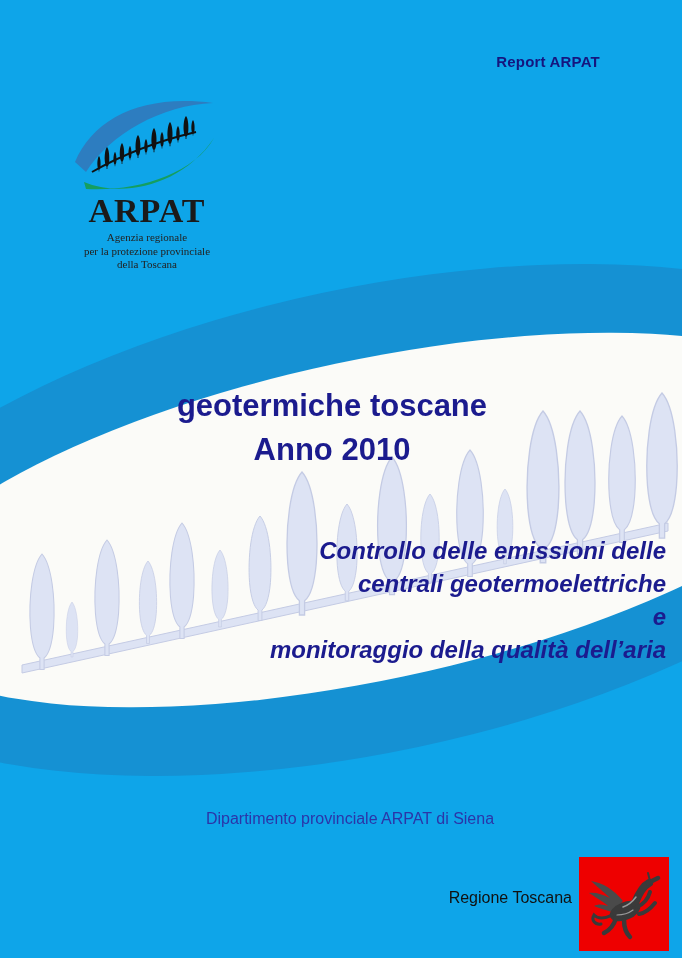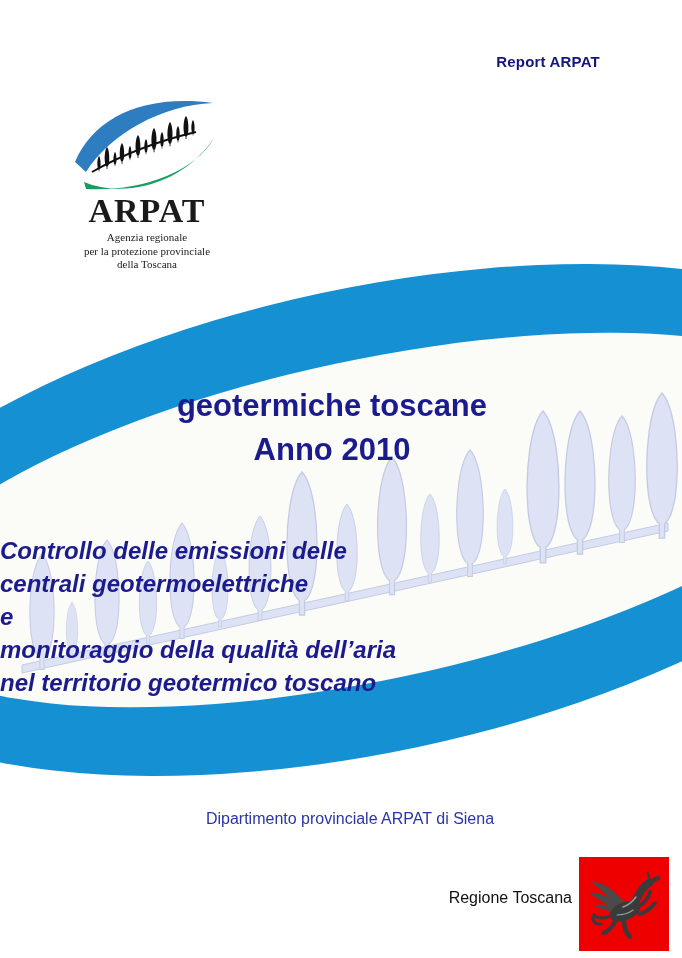--- a/index.html
+++ b/index.html
@@ -1,19 +1,19 @@
 <!DOCTYPE html>
 <html><head>
 <meta charset="utf-8">
 <style>
   html,body{margin:0;padding:0;background:#e8e8e8;}
   .page{
     position:relative;
     width:682px;height:958px;
-    background:#ffffff;
+    background:#0ea5e9;
     overflow:hidden;
     font-family:"Liberation Sans", sans-serif;
     margin:0 auto;
   }
   .layer{position:absolute;left:0;top:0;width:682px;height:958px;pointer-events:none;}
   .report-label{
     position:absolute;top:53px;right:82px;
     font-size:15px;font-weight:bold;color:#15157E;
     letter-spacing:.2px;
   }
@@ -22,21 +22,21 @@
   .logo-acronym{
     font-size:34px;font-weight:bold;color:#1a1a1a;
     letter-spacing:1px;line-height:34px;margin-top:-6px;
   }
   .logo-org{font-size:11px;color:#222;line-height:13.5px;margin-top:3px;}
   .title-block{
     position:absolute;left:0;top:384px;width:664px;text-align:center;
     font-size:31px;font-weight:bold;color:#1B1B8E;line-height:44px;
   }
   .subtitle-block{
-    position:absolute;left:0;top:534px;width:666px;text-align:left;
+    position:absolute;left:0;top:534px;width:666px;text-align:right;
     font-size:24px;font-weight:bold;font-style:italic;color:#1B1B8E;line-height:33px;
   }
   .department-line{
     position:absolute;left:0;top:810px;width:700px;text-align:center;
     font-size:16px;color:#2B35A8;
   }
   .region-label{
     position:absolute;top:889px;right:110px;
     font-size:16px;font-weight:normal;color:#111;
   }
@@ -118,21 +118,20 @@
   <div class="title-block">
     <div>geotermiche toscane</div>
     <div>Anno 2010</div>
   </div>
 
   <div class="subtitle-block">
     <div>Controllo delle emissioni delle</div>
     <div>centrali geotermoelettriche</div>
     <div>e</div>
     <div>monitoraggio della qualità dell’aria</div>
-    <div>nel territorio geotermico toscano</div>
   </div>
 
   <div class="department-line">Dipartimento provinciale ARPAT di Siena</div>
 
   <div class="region-label">Regione Toscana</div>
 
   <div class="pegasus-box">
     <svg viewBox="0 0 90 94" width="90" height="94" aria-hidden="true">
       <g stroke="#3a3a3a" fill="none" stroke-linecap="round">
 

